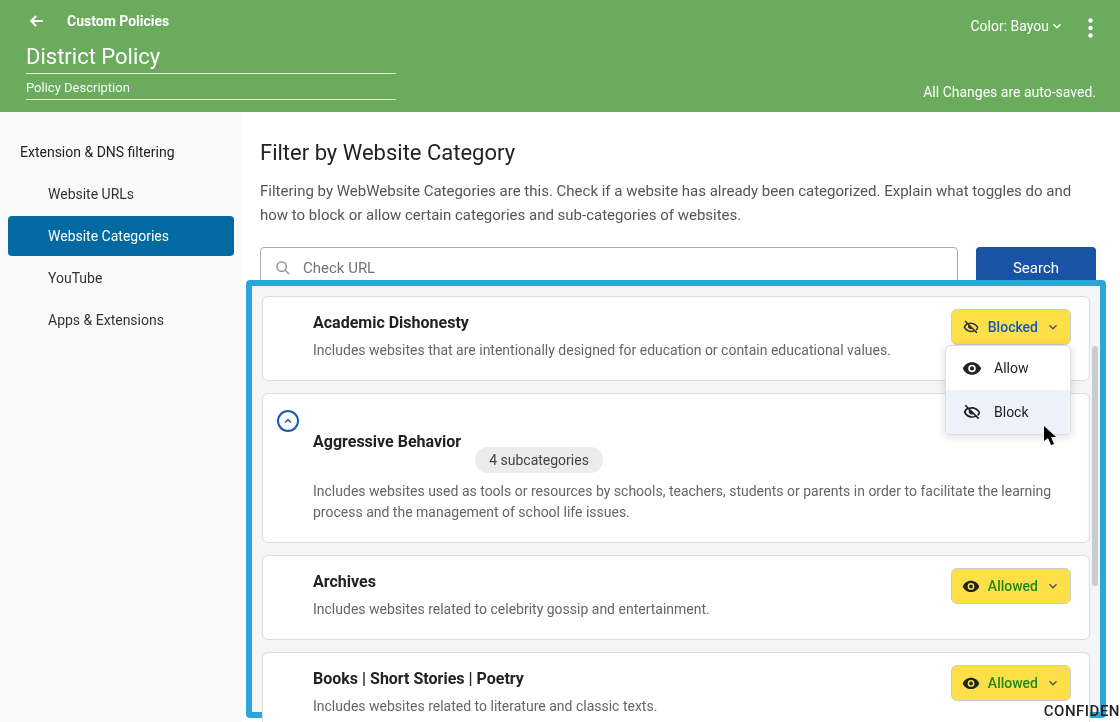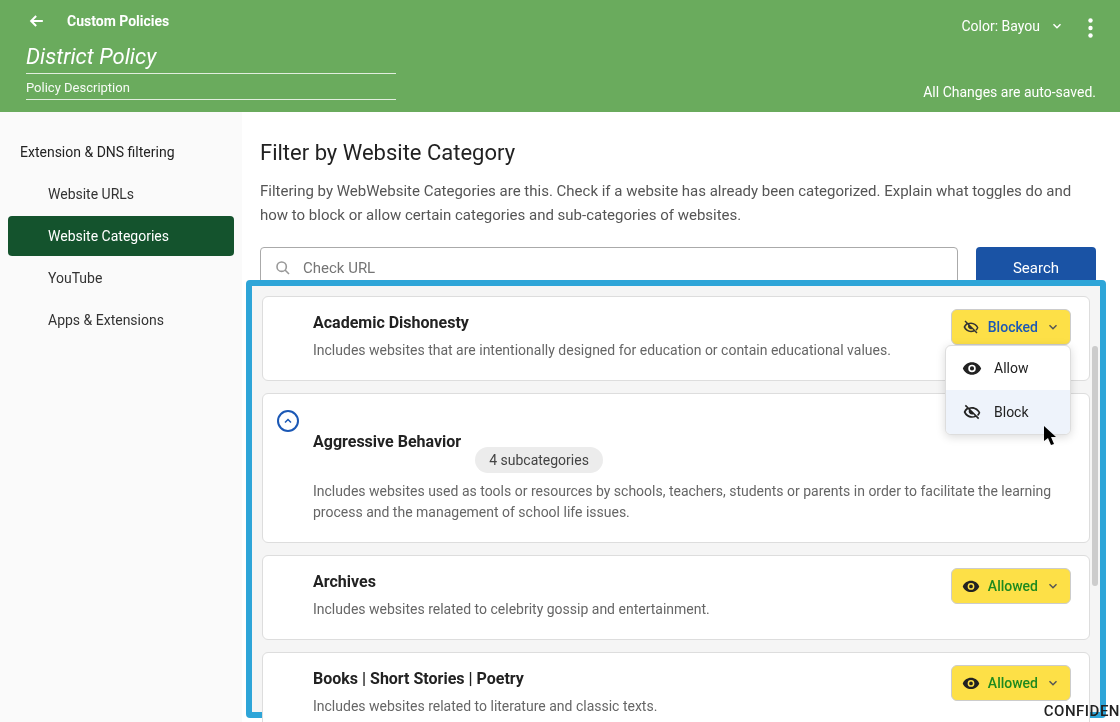--- a/index.html
+++ b/index.html
@@ -5,32 +5,32 @@
   * { box-sizing: border-box; margin: 0; padding: 0; font-family: Roboto, Arial, sans-serif; }
   body { width: 1120px; height: 722px; overflow: hidden; background: #fff; position: relative; }
 
   .header {
     background: #6aab5d; color: #fff; padding: 10px 24px 10px 26px; height: 112px;
     position: relative;
   }
   .header-top { display: flex; align-items: center; gap: 12px; }
   .back-arrow { width: 22px; height: 22px; cursor: pointer; display:flex; align-items:center; justify-content:center; }
   .breadcrumb { font-size: 14px; font-weight: 700; margin-left: 7px; }
-  .color-picker { position: absolute; top: 18px; right: 56px; font-size: 14px; display:flex; align-items:center; gap:10px; cursor:pointer; }
+  .color-picker { position: absolute; top: 18px; right: 56px; font-size: 14px; display:flex; align-items:center; gap:1px; cursor:pointer; }
   .kebab { position: absolute; top: 16px; right: 20px; cursor:pointer; display:flex; align-items:center; justify-content:center; width:20px; height:24px; }
-  .title-input { background: transparent; border: none; border-bottom: 1px solid rgba(255,255,255,.8); color:#fff; font-size: 22px; font-weight:400; padding: 6px 0 4px; width: 370px; margin-top: 6px; font-style: italic; }
+  .title-input { background: transparent; border: none; border-bottom: 1px solid rgba(255,255,255,.8); color:#fff; font-size: 22px; font-weight:400; padding: 6px 0 4px; width: 370px; margin-top: 6px; }
   .desc-input { background: transparent; border: none; border-bottom: 1px solid rgba(255,255,255,.8); color:#fff; font-size: 13px; padding: 4px 0 4px; width: 370px; margin-top: 2px; }
   .title-input::placeholder, .desc-input::placeholder { color: rgba(255,255,255,.95); }
   .autosave { position: absolute; bottom: 12px; right: 24px; font-size: 14px; }
 
   .body-row { display:flex; height: calc(100% - 112px); }
   .sidebar { width: 242px; background:#fafafa; padding: 22px 8px; font-size: 14px; }
   .side-section { font-weight:400; color:#222; padding: 10px 12px 14px; }
   .side-item { padding: 12px 18px 12px 40px; border-radius: 4px; cursor:pointer; color:#333; margin-bottom:2px; }
-  .side-item.active { background:#14532d; color:#fff; }
+  .side-item.active { background:#0369a1; color:#fff; }
 
   .main { flex:1; padding: 28px 24px 0 18px; position:relative; }
   h2 { font-size: 22px; font-weight:400; color:#222; margin-bottom: 14px; }
   .subtitle { font-size: 15px; color:#555; line-height:1.6; margin-bottom: 20px; }
 
   .search-row { display:flex; gap: 18px; margin-bottom: 8px; }
   .search-box { flex:1; border:1px solid #aaa; border-radius:4px; display:flex; align-items:center; padding: 0 14px; height:42px; background:#fff; }
   .search-box input { border:none; outline:none; font-size:15px; flex:1; background:transparent; }
   .search-box .mag { margin-right: 12px; opacity:.6; }
   .search-btn { background:#1a53a5; color:#fff; border:none; border-radius:4px; width: 120px; font-size:15px; cursor:pointer; height:42px; }

